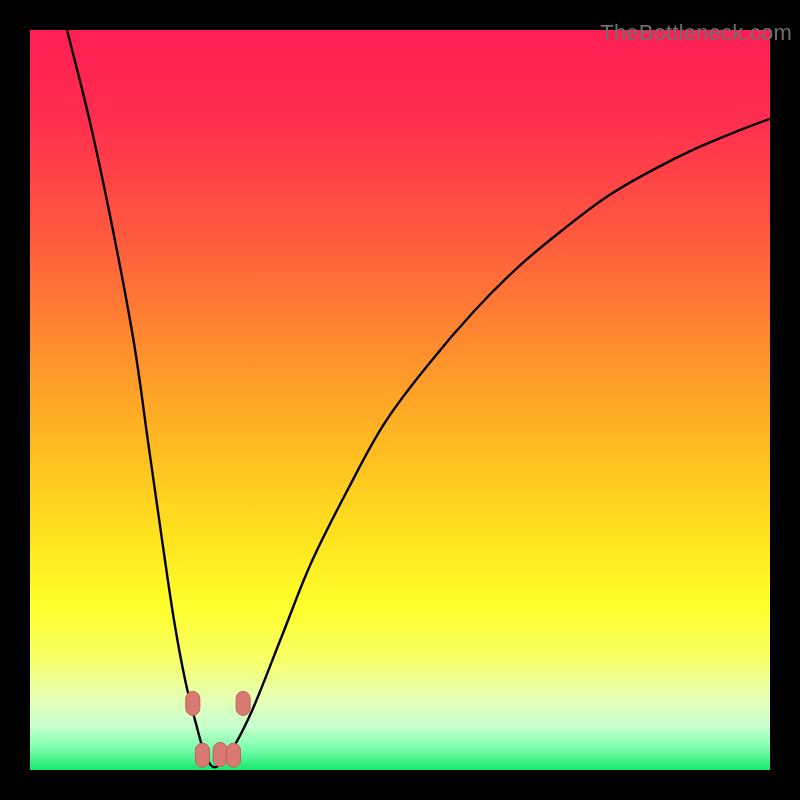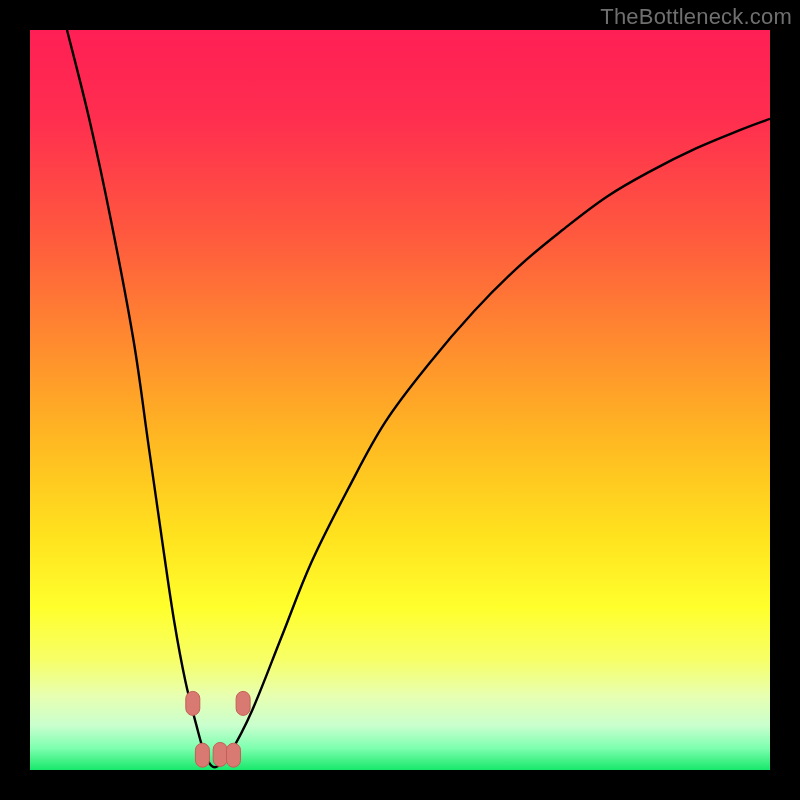--- a/index.html
+++ b/index.html
@@ -21,21 +21,21 @@
   }
   .plot {
     position: absolute;
     left: 0;
     top: 0;
     width: 740px;
     height: 740px;
   }
   .watermark {
     position: absolute;
-    top: 4px;
+    top: 20px;
     right: 8px;
     color: #6f6f6f;
     font-size: 22px;
     font-weight: 500;
     letter-spacing: 0.2px;
     z-index: 10;
   }
   svg { display: block; }
 </style>
 </head>

